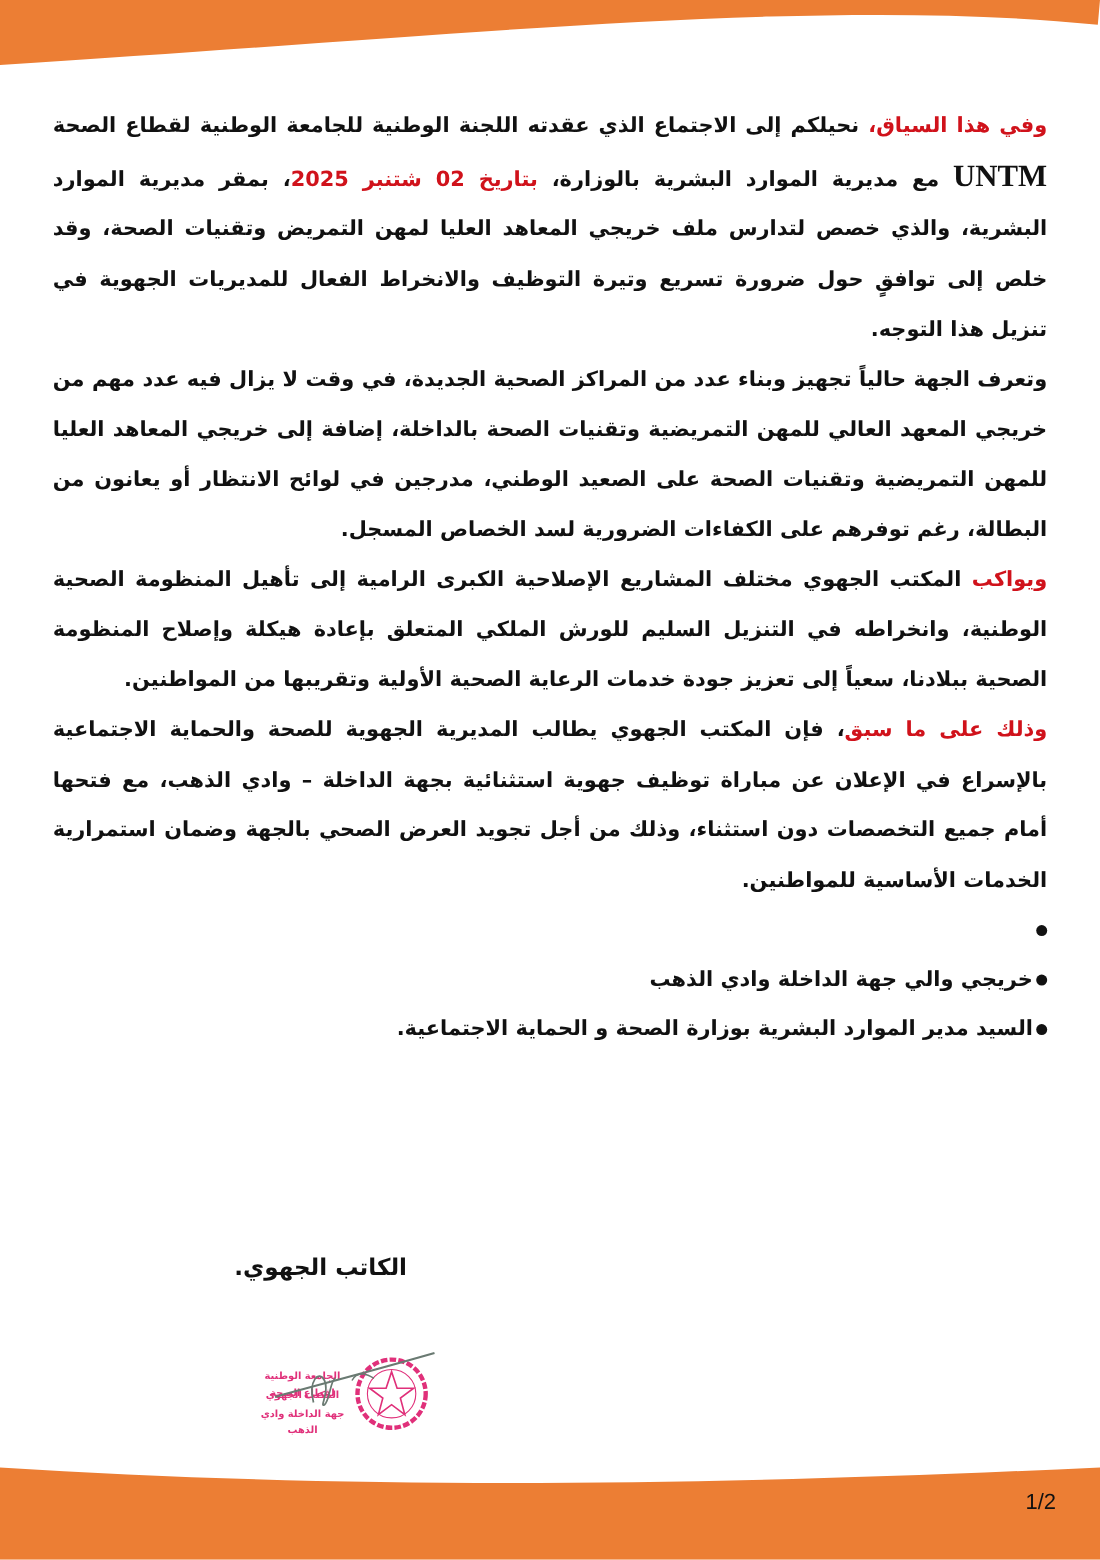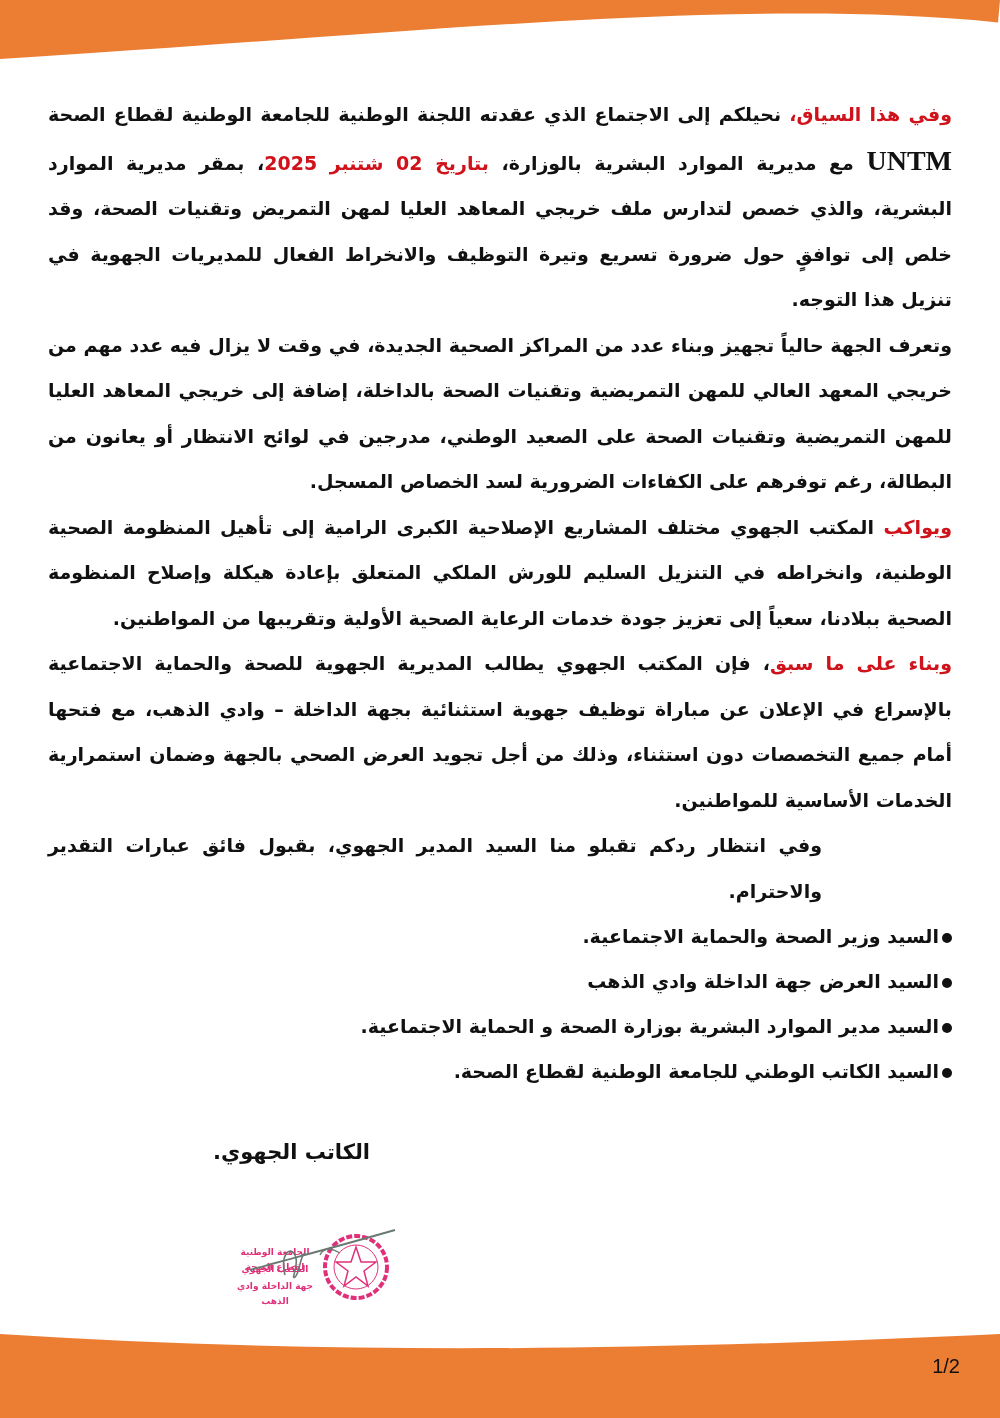--- a/index.html
+++ b/index.html
@@ -55,28 +55,26 @@
   <p>
     <span class="hl">وفي هذا السياق،</span><span> نحيلكم إلى الاجتماع الذي عقدته اللجنة الوطنية للجامعة الوطنية لقطاع الصحة </span><span class="latin">UNTM</span><span> مع مديرية الموارد البشرية بالوزارة، </span><span class="hl">بتاريخ 02 شتنبر 2025</span><span>، بمقر مديرية الموارد البشرية، والذي خصص لتدارس ملف خريجي المعاهد العليا لمهن التمريض وتقنيات الصحة، وقد خلص إلى توافقٍ حول ضرورة تسريع وتيرة التوظيف والانخراط الفعال للمديريات الجهوية في تنزيل هذا التوجه.</span>
   </p>
   <p>
     <span>وتعرف الجهة حالياً تجهيز وبناء عدد من المراكز الصحية الجديدة، في وقت لا يزال فيه عدد مهم من خريجي المعهد العالي للمهن التمريضية وتقنيات الصحة بالداخلة، إضافة إلى خريجي المعاهد العليا للمهن التمريضية وتقنيات الصحة على الصعيد الوطني، مدرجين في لوائح الانتظار أو يعانون من البطالة، رغم توفرهم على الكفاءات الضرورية لسد الخصاص المسجل.</span>
   </p>
   <p>
     <span class="hl">ويواكب</span><span> المكتب الجهوي مختلف المشاريع الإصلاحية الكبرى الرامية إلى تأهيل المنظومة الصحية الوطنية، وانخراطه في التنزيل السليم للورش الملكي المتعلق بإعادة هيكلة وإصلاح المنظومة الصحية ببلادنا، سعياً إلى تعزيز جودة خدمات الرعاية الصحية الأولية وتقريبها من المواطنين.</span>
   </p>
   <p>
-    <span class="hl">وبناء على ما سبق</span><span>، فإن المكتب الجهوي يطالب المديرية الجهوية للصحة والحماية الاجتماعية بالإسراع في الإعلان عن مباراة توظيف جهوية استثنائية بجهة الداخلة – وادي الذهب، مع فتحها أمام جميع التخصصات دون استثناء، وذلك من أجل تجويد العرض الصحي بالجهة وضمان استمرارية الخدمات الأساسية للمواطنين.</span>
+    <span class="hl">وذلك على ما سبق</span><span>، فإن المكتب الجهوي يطالب المديرية الجهوية للصحة والحماية الاجتماعية بالإسراع في الإعلان عن مباراة توظيف جهوية استثنائية بجهة الداخلة – وادي الذهب، مع فتحها أمام جميع التخصصات دون استثناء، وذلك من أجل تجويد العرض الصحي بالجهة وضمان استمرارية الخدمات الأساسية للمواطنين.</span>
   </p>
-  <p class="closing">وفي انتظار ردكم تقبلو منا السيد المدير الجهوي، بقبول فائق عبارات التقدير والاحترام.</p>
   <ul class="cc-list">
-    <li><span class="bullet"></span><span>السيد وزير الصحة والحماية الاجتماعية.</span></li>
-    <li><span class="bullet"></span><span>السيد العرض جهة الداخلة وادي الذهب</span></li>
+    <li><span class="bullet"></span></li>
+    <li><span class="bullet"></span><span>خريجي والي جهة الداخلة وادي الذهب</span></li>
     <li><span class="bullet"></span><span>السيد مدير الموارد البشرية بوزارة الصحة و الحماية الاجتماعية.</span></li>
-    <li><span class="bullet"></span><span>السيد الكاتب الوطني للجامعة الوطنية لقطاع الصحة.</span></li>
   </ul>
 </div>
 
 <div class="sign-title">الكاتب الجهوي.</div>
 
 <div class="stamp">
   <div class="stamp-text" style="top:0;">الجامعة الوطنية لقطاع الصحة</div>
   <div class="stamp-text" style="top:17px;">المكتب الجهوي</div>
   <div class="stamp-text" style="top:34px;">جهة الداخلة وادي الذهب</div>
   <svg style="position:absolute;left:97px;top:-12px;width:68px;height:68px;" viewBox="0 0 68 68">

